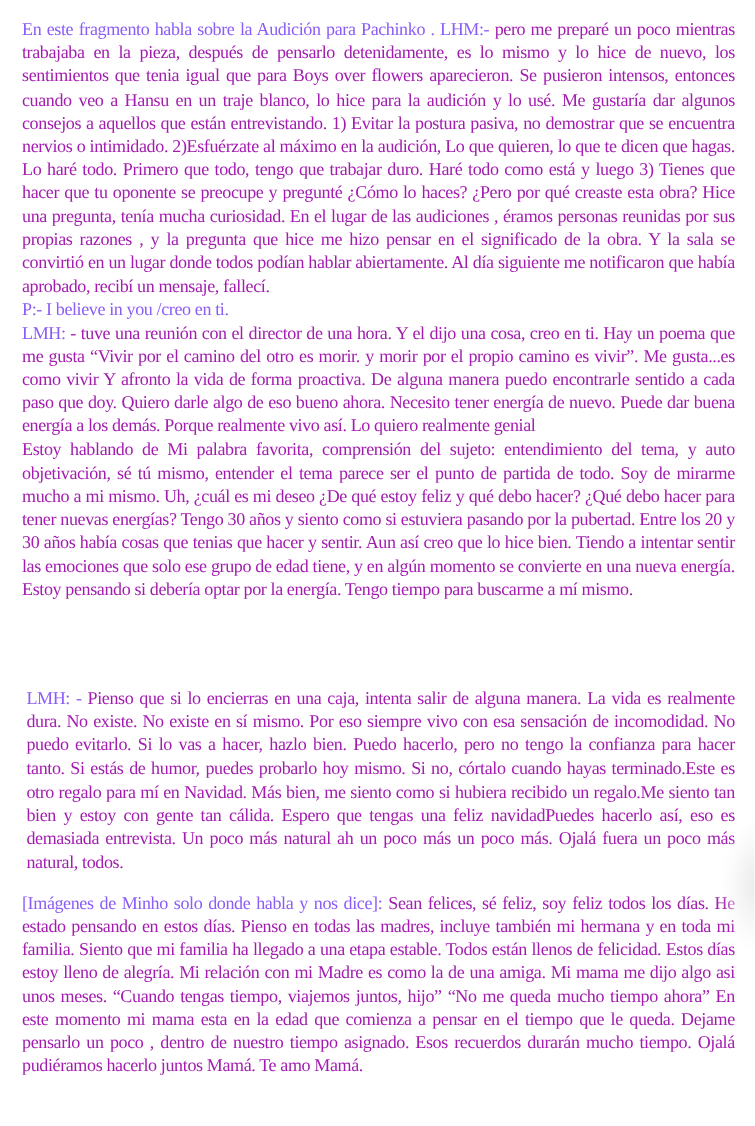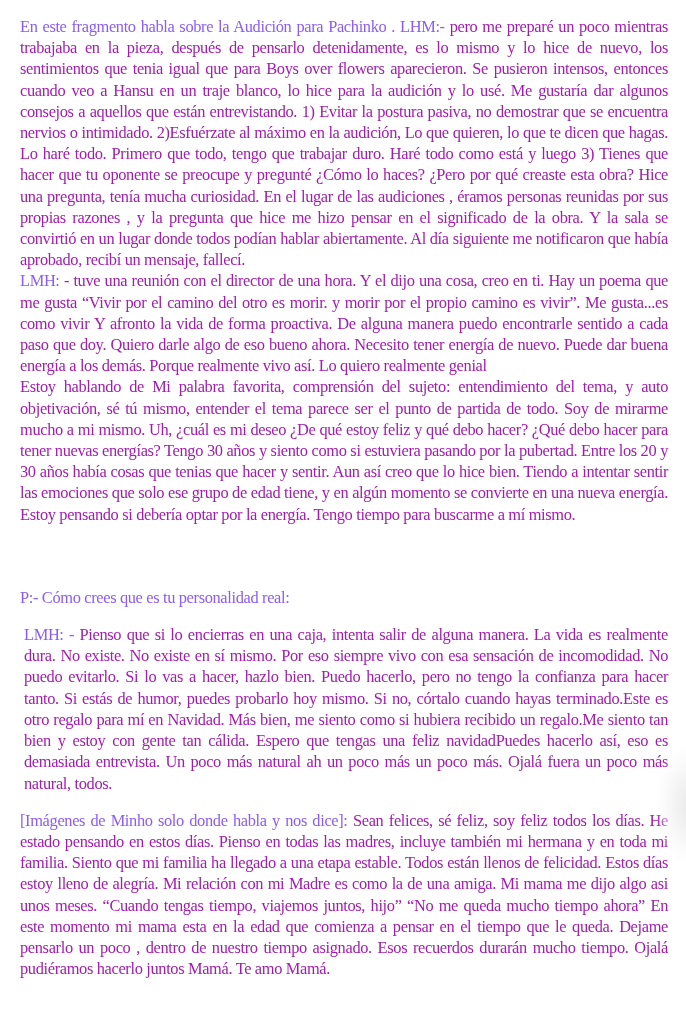--- a/index.html
+++ b/index.html
@@ -24,34 +24,34 @@
 </style>
 </head>
 <body>
 
 <div class="page">
 
   <p class="p">
     <span class="lbl">En este fragmento habla sobre la Audición para Pachinko . LHM:- </span><span class="q">pero me preparé un poco mientras trabajaba en la pieza, después de pensarlo detenidamente, es lo mismo y lo hice de nuevo, los sentimientos que tenia igual que para Boys over flowers aparecieron. Se pusieron intensos, entonces cuando veo a Hansu en un traje blanco, lo hice para la audición y lo usé. Me gustaría dar algunos consejos a aquellos que están entrevistando. 1) Evitar la postura pasiva, no demostrar que se encuentra nervios o intimidado. 2)Esfuérzate al máximo en la audición, Lo que quieren, lo que te dicen que hagas. Lo haré todo. Primero que todo, tengo que trabajar duro. Haré todo como está y luego 3) Tienes que hacer que tu oponente se preocupe y pregunté ¿Cómo lo haces? ¿Pero por qué creaste esta obra? Hice una pregunta, tenía mucha curiosidad. En el lugar de las audiciones , éramos personas reunidas por sus propias razones , y la pregunta que hice me hizo pensar en el significado de la obra. Y la sala se convirtió en un lugar donde todos podían hablar abiertamente. Al día siguiente me notificaron que había aprobado, recibí un mensaje, fallecí.</span>
   </p>
 
+  <p class="p">
+    <span class="lbl">P:- I believe in you /creo en ti.</span>
+  </p>
 
   <p class="p">
     <span class="lbl">LMH: </span><span class="q">- tuve una reunión con el director de una hora. Y el dijo una cosa, creo en ti. Hay un poema que me gusta “Vivir por el camino del otro es morir. y morir por el propio camino es vivir”. Me gusta...es como vivir Y afronto la vida de forma proactiva. De alguna manera puedo encontrarle sentido a cada paso que doy. Quiero darle algo de eso bueno ahora. Necesito tener energía de nuevo. Puede dar buena energía a los demás. Porque realmente vivo así. Lo quiero realmente genial</span>
   </p>
 
   <p class="p">
     <span class="q">Estoy hablando de Mi palabra favorita, comprensión del sujeto: entendimiento del tema, y auto objetivación, sé tú mismo, entender el tema parece ser el punto de partida de todo. Soy de mirarme mucho a mi mismo. Uh, ¿cuál es mi deseo ¿De qué estoy feliz y qué debo hacer? ¿Qué debo hacer para tener nuevas energías? Tengo 30 años y siento como si estuviera pasando por la pubertad. Entre los 20 y 30 años había cosas que tenias que hacer y sentir. Aun así creo que lo hice bien. Tiendo a intentar sentir las emociones que solo ese grupo de edad tiene, y en algún momento se convierte en una nueva energía. Estoy pensando si debería optar por la energía. Tengo tiempo para buscarme a mí mismo.</span>
   </p>
 
   <div class="gap-big"></div>
 
-  <p class="p">
-    <span class="lbl">P:- Cómo crees que es tu personalidad real:</span>
-  </p>
 
   <div class="gap-mid"></div>
 
   <p class="p indent">
     <span class="lbl">LMH: - </span><span class="q">Pienso que si lo encierras en una caja, intenta salir de alguna manera. La vida es realmente dura. No existe. No existe en sí mismo. Por eso siempre vivo con esa sensación de incomodidad. No puedo evitarlo. Si lo vas a hacer, hazlo bien. Puedo hacerlo, pero no tengo la confianza para hacer tanto. Si estás de humor, puedes probarlo hoy mismo. Si no, córtalo cuando hayas terminado.Este es otro regalo para mí en Navidad. Más bien, me siento como si hubiera recibido un regalo.Me siento tan bien y estoy con gente tan cálida. Espero que tengas una feliz navidadPuedes hacerlo así, eso es demasiada entrevista. Un poco más natural ah un poco más un poco más. Ojalá fuera un poco más natural, todos.</span>
   </p>
 
   <div class="gap-mid"></div>
 
   <p class="p">

